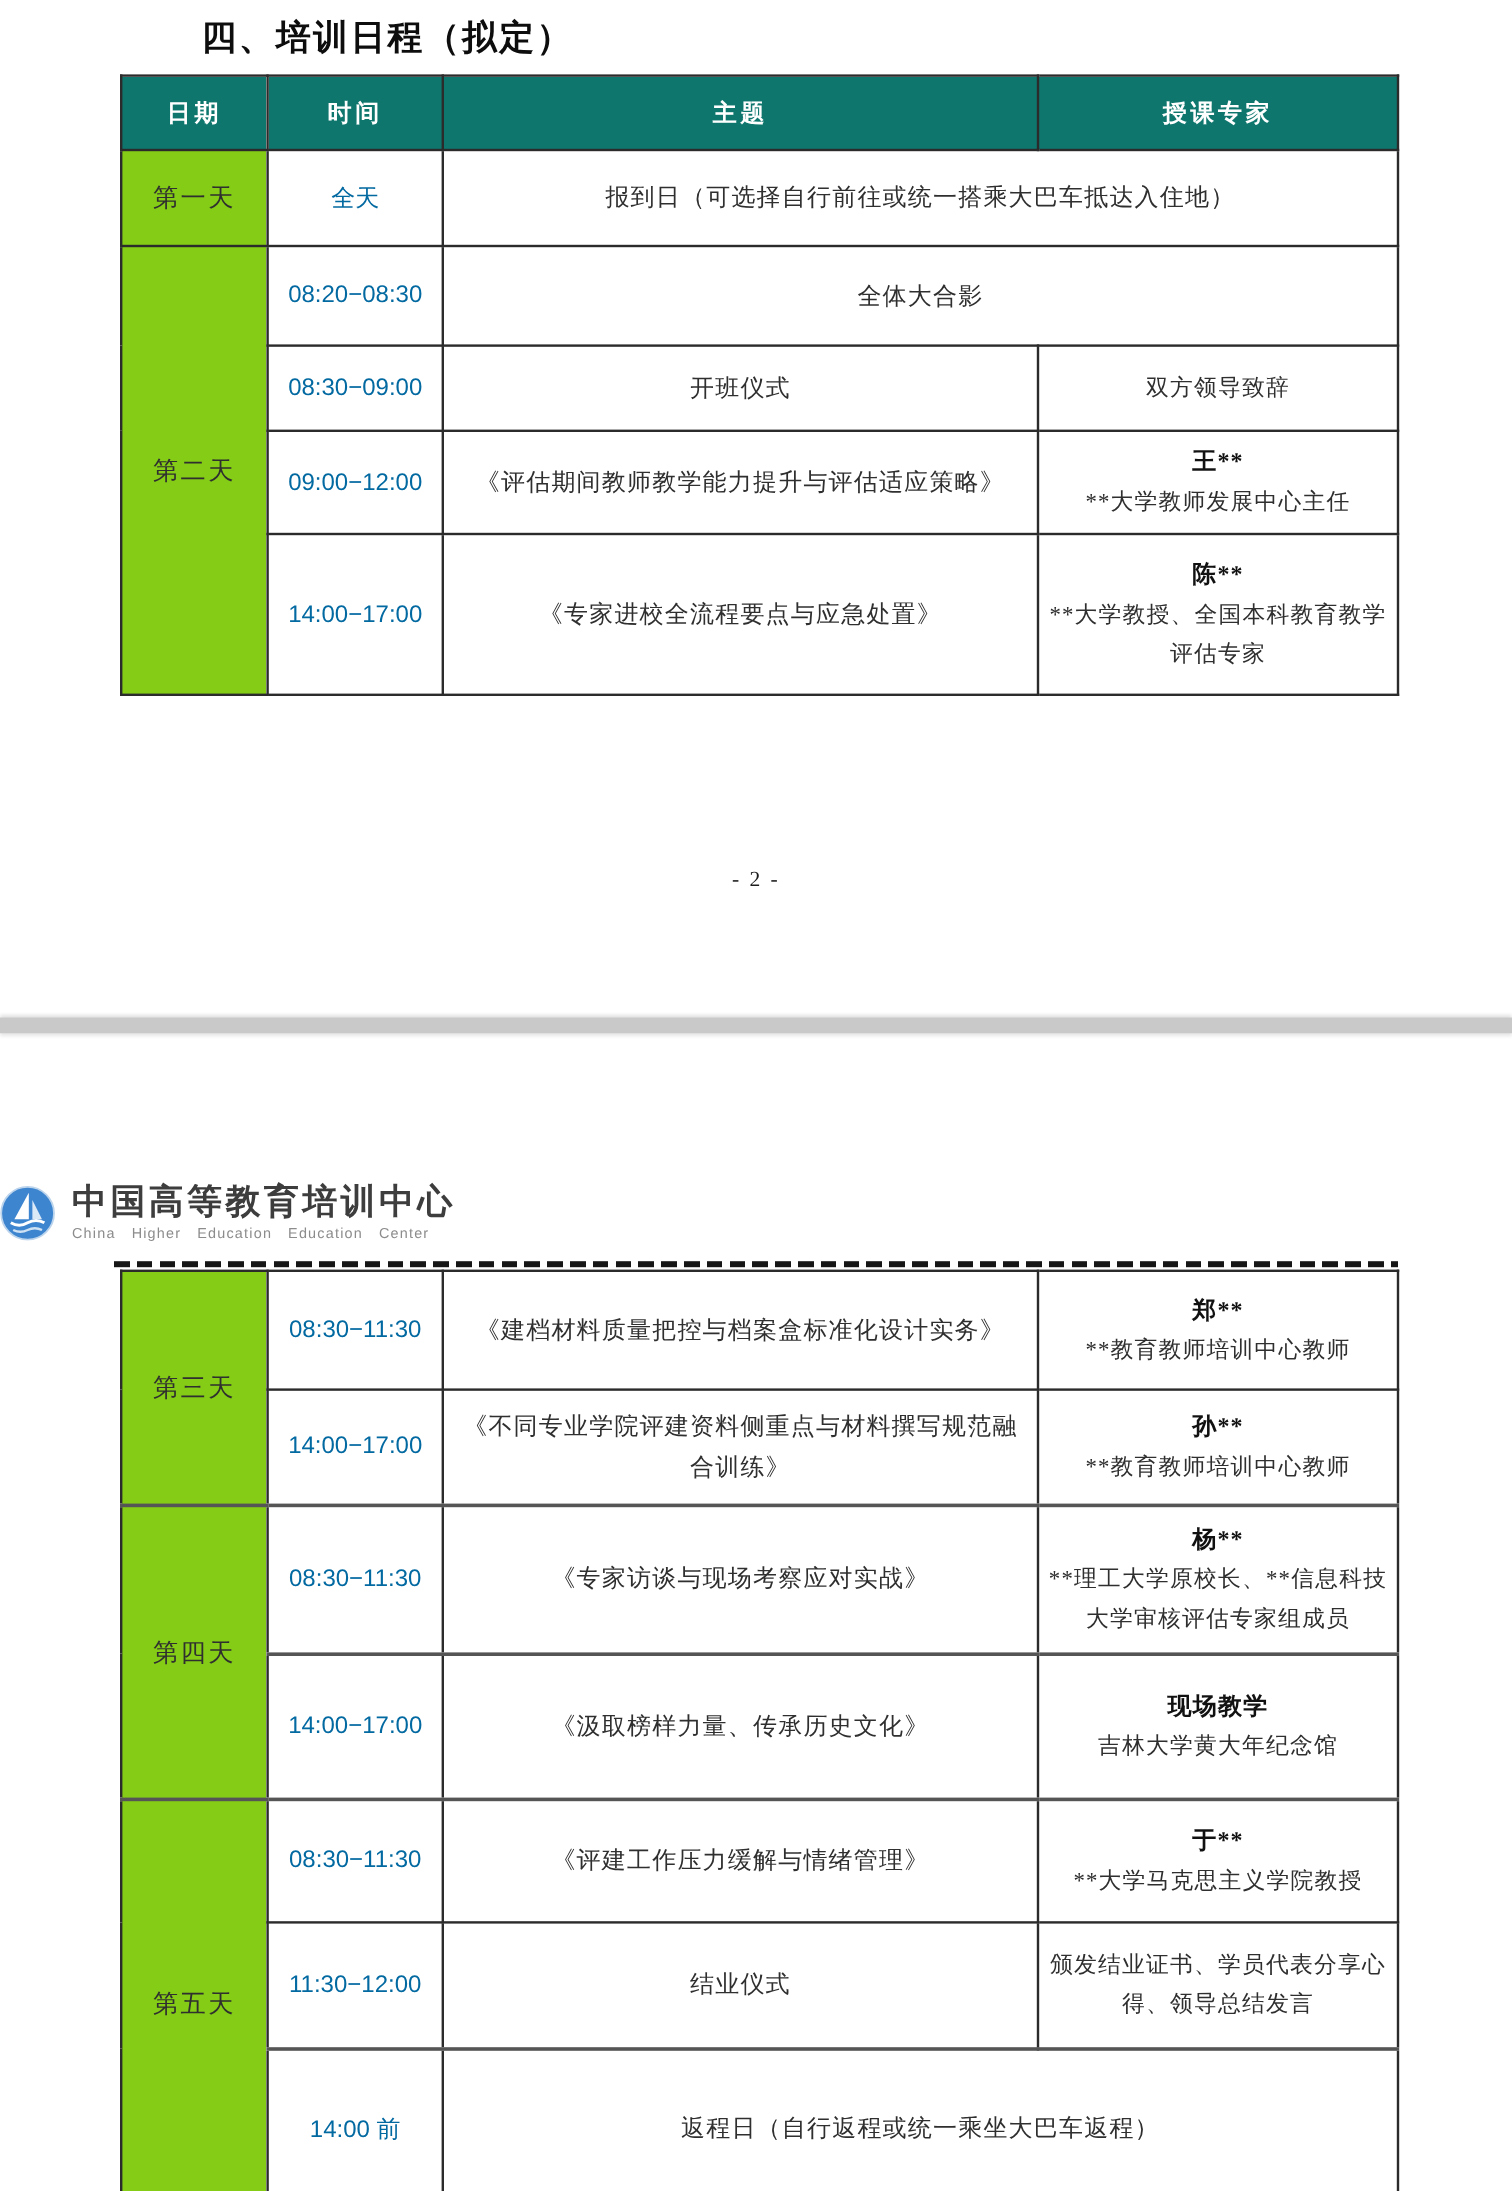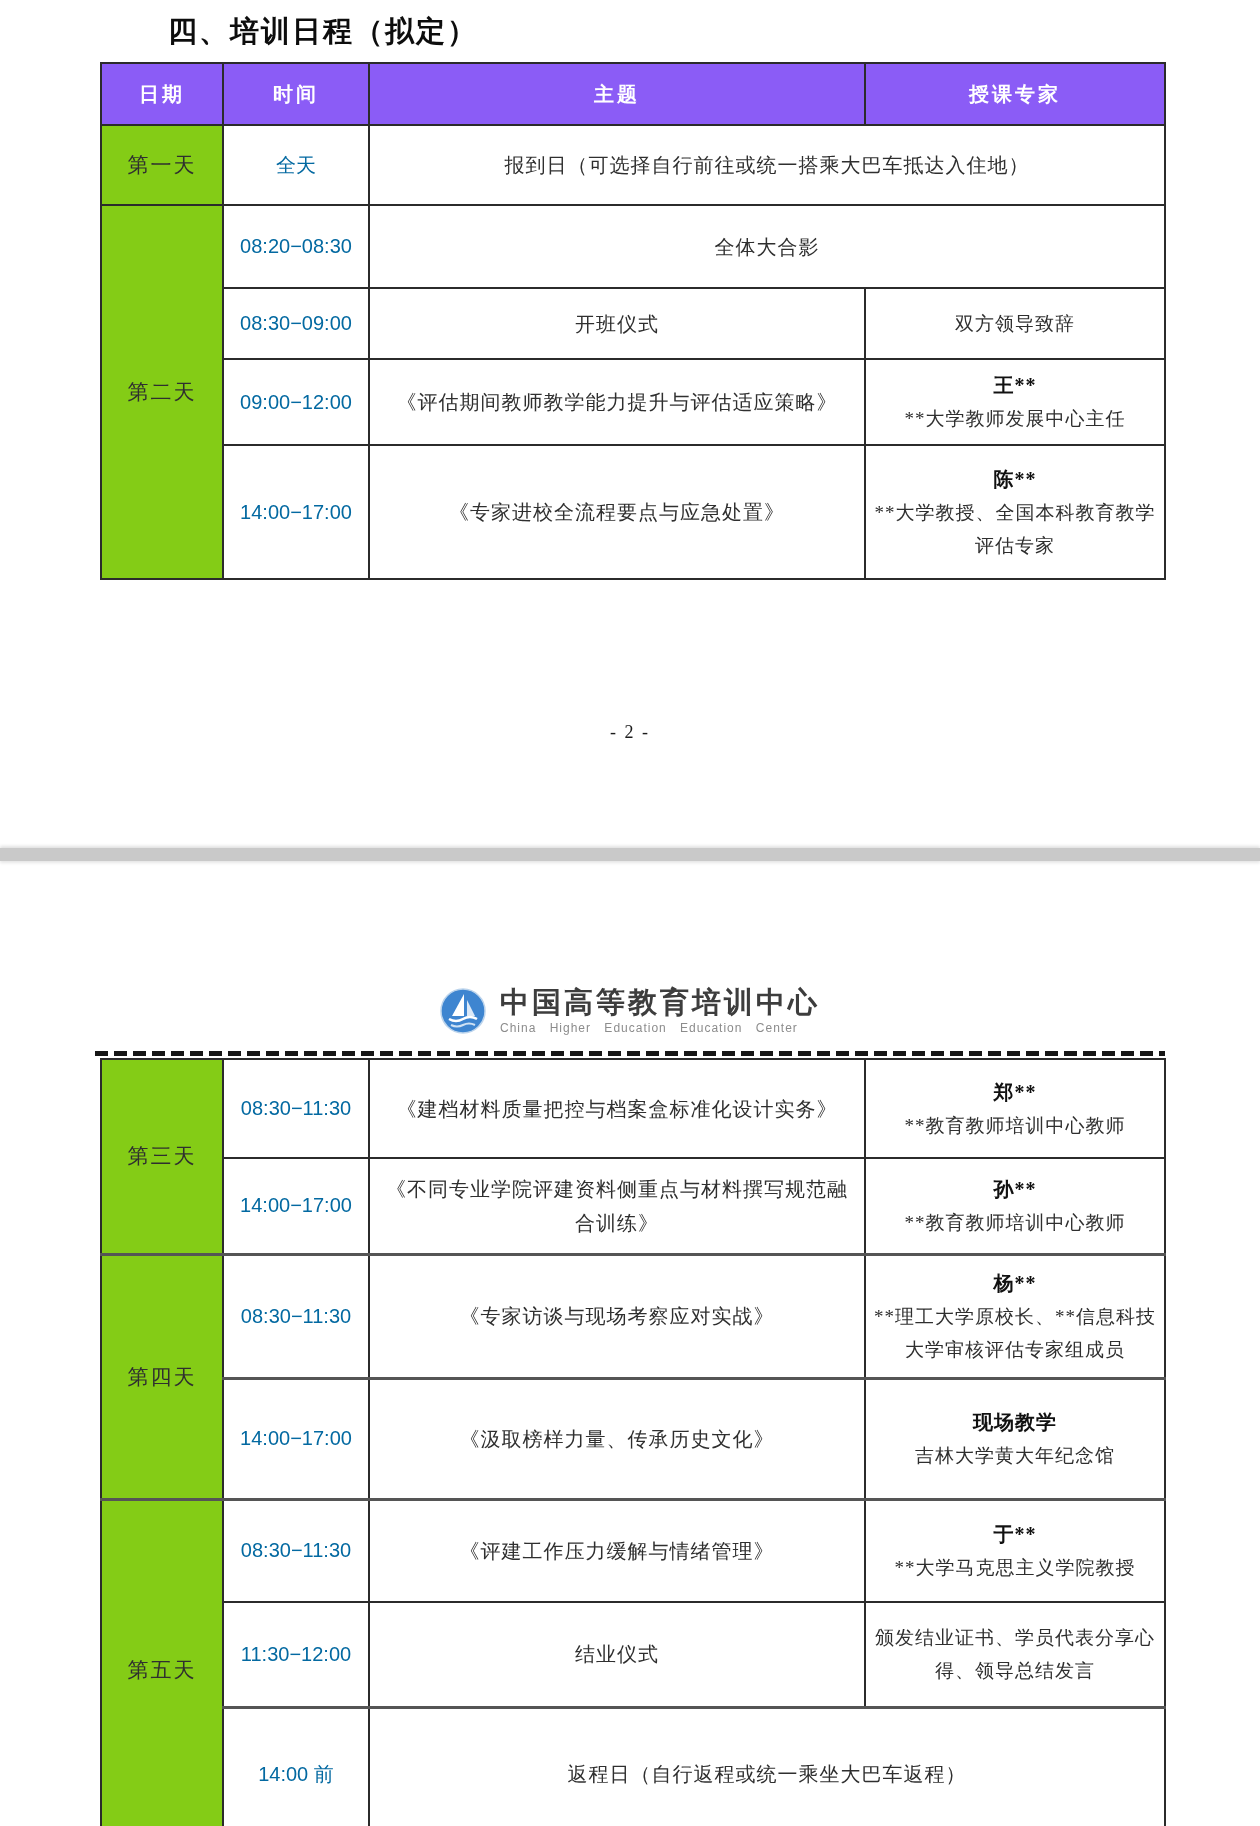--- a/index.html
+++ b/index.html
@@ -11,21 +11,21 @@
              font-family:Liberation Sans, sans-serif;color:#0d0d0d;letter-spacing:2px;}
 
   
   table.sched{position:absolute;left:100px;border-collapse:collapse;table-layout:fixed;
               width:1064px;background:#ffffff;}
   table.sched td, table.sched th{border:2px solid #2b2b2b;padding:2px 6px;text-align:center;
               vertical-align:middle;overflow:hidden;}
   #table1{top:62px;}
   #table2{top:1058px;}
 
-  th.hdr{background:#8b5cf6;color:#ffffff;font-size:20px;font-weight:bold;
+  th.hdr{background:#0f766e;color:#ffffff;font-size:20px;font-weight:bold;
          font-family:"Liberation Sans", sans-serif;letter-spacing:3px;height:56px;margin-left:27px;}
   td.day{background:#84cc16;font-size:21px;letter-spacing:2px;color:#2f2f2f;}
   td.time{font-size:20px;color:#0369a1;letter-spacing:0px;font-family:Liberation Sans, sans-serif;}
   td.topic{font-size:20px;color:#2f2f2f;letter-spacing:1px;line-height:34px;padding:2px 14px;}
   td.expert{font-size:19px;color:#2f2f2f;letter-spacing:1px;line-height:33px;padding:2px 10px;}
   .ename{font-weight:bold;font-size:20px;color:#111111;}
   .etitle,.enote{font-weight:normal;}
 
   
   tr.thick td{border-top:3px solid #555555;}
@@ -33,21 +33,21 @@
   
   .pageno{position:absolute;left:0;top:722px;width:1260px;text-align:center;
           font-size:18px;color:#1c1c1c;letter-spacing:2px;}
 
   
   .separator{position:absolute;left:0;top:848px;width:1260px;height:13px;background:#c9c9c9;
              box-shadow:0 -2px 3px rgba(0,0,0,0.12), 0 2px 3px rgba(0,0,0,0.10);}
 
   
   .logo-wrap{position:absolute;left:0;top:986px;width:1260px;display:flex;
-             justify-content:center;align-items:center;gap:14px;}
+             justify-content:flex-start;align-items:center;gap:14px;}
   .logo-badge{width:46px;height:46px;flex:0 0 46px;}
   .logo-text{display:flex;flex-direction:column;align-items:flex-start;}
   .logo-cn{font-size:29px;font-weight:bold;color:#3d3d3d;letter-spacing:3px;
            font-family:"Liberation Sans", sans-serif;line-height:32px;}
   .logo-en{font-size:12px;color:#8c8c8c;letter-spacing:1px;word-spacing:9px;
            font-family:"Liberation Sans", sans-serif;margin-top:3px;}
 
   
   .dashline{position:absolute;left:95px;top:1051px;width:1070px;height:5px;
             background:repeating-linear-gradient(90deg,#161616 0 13px,transparent 13px 19px);}

